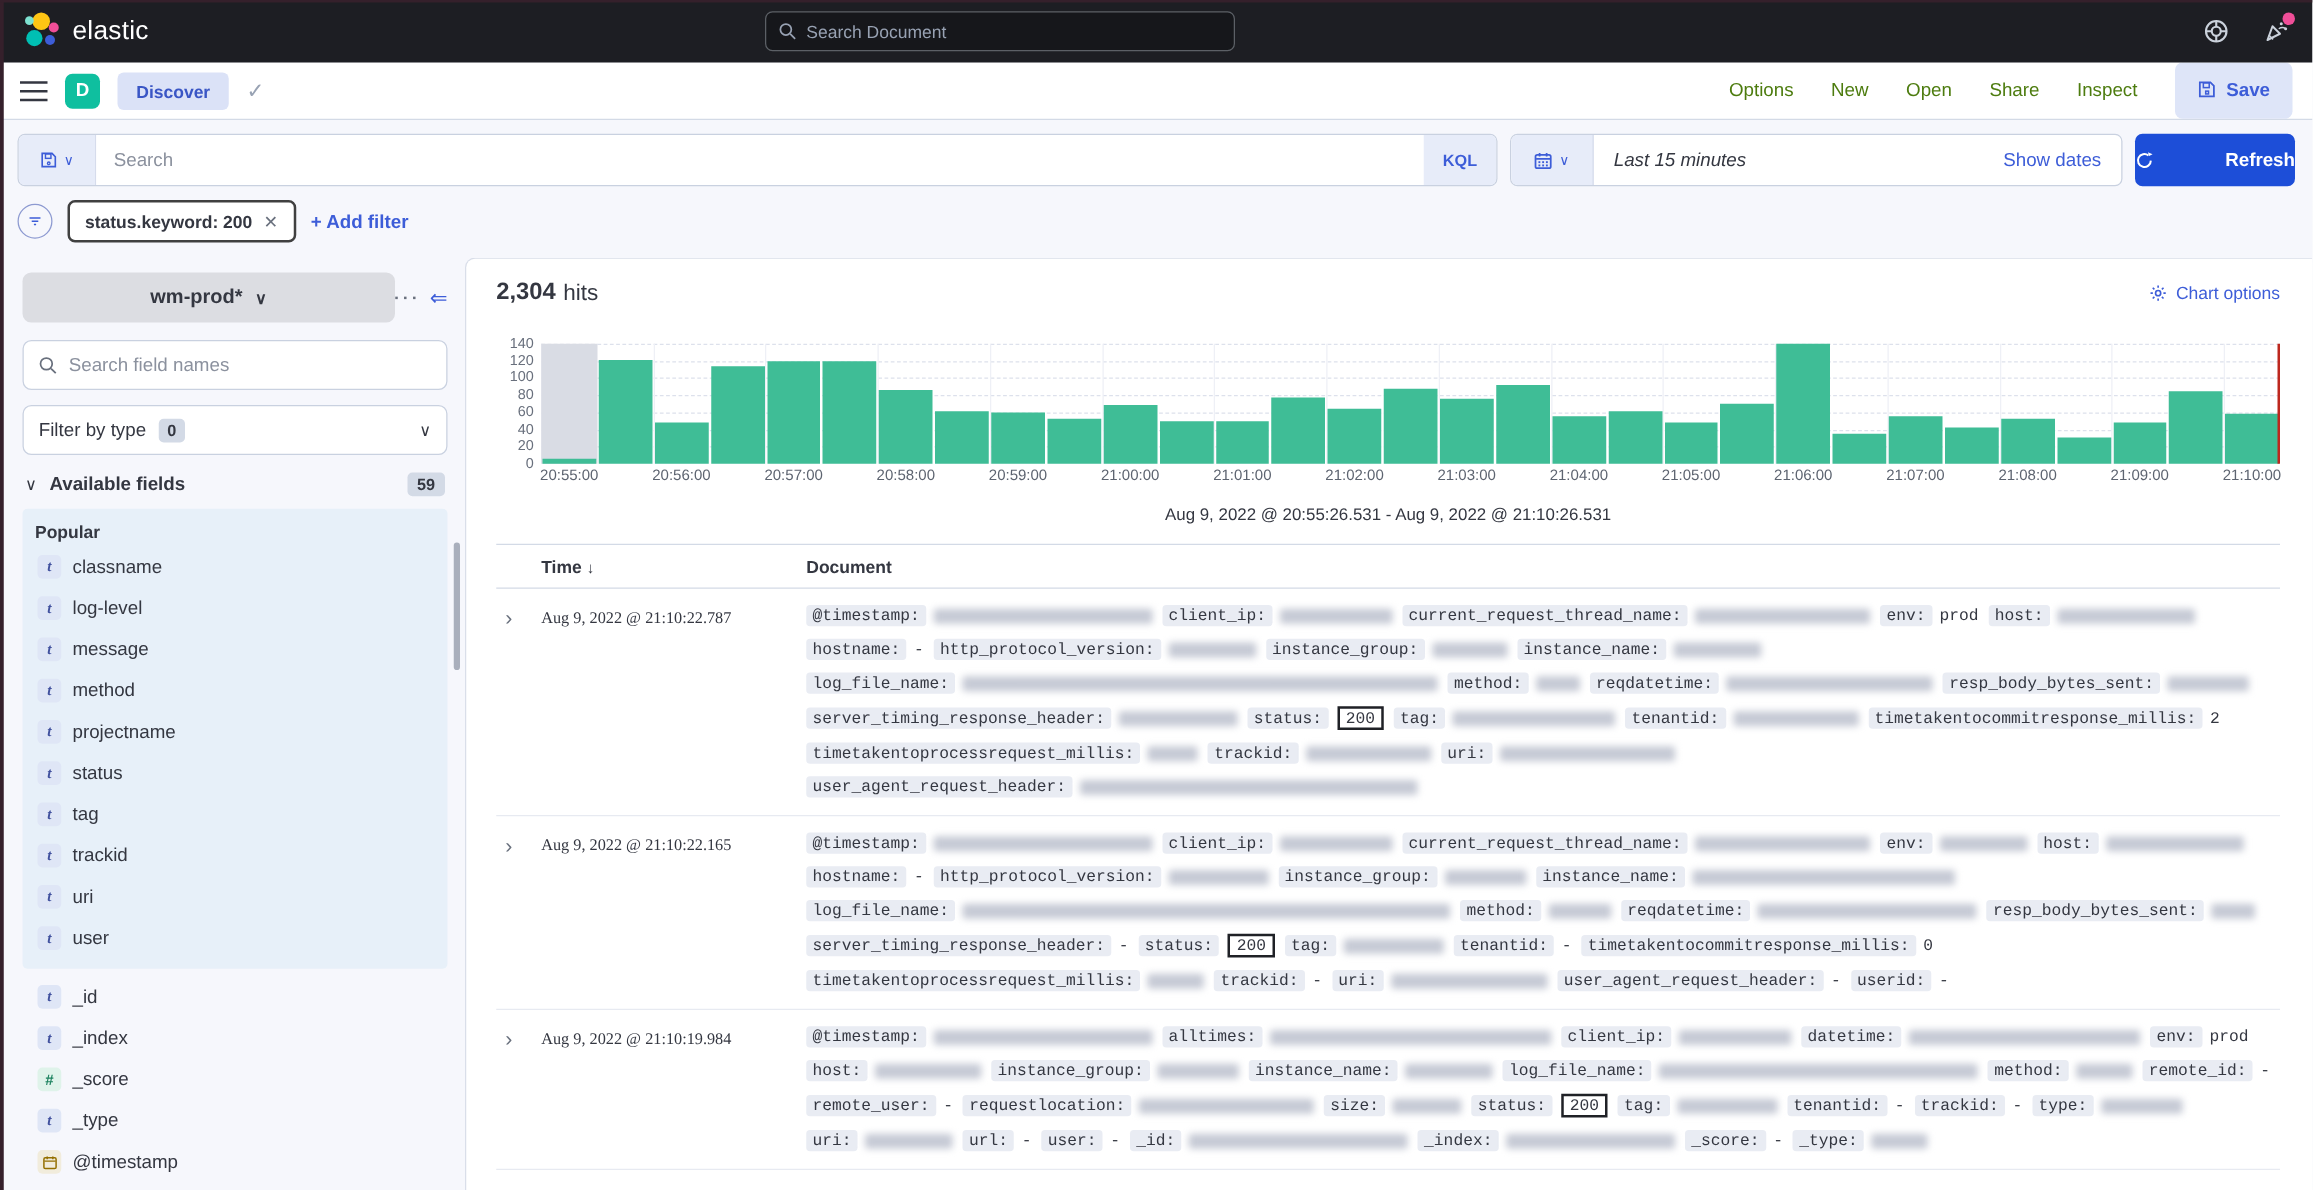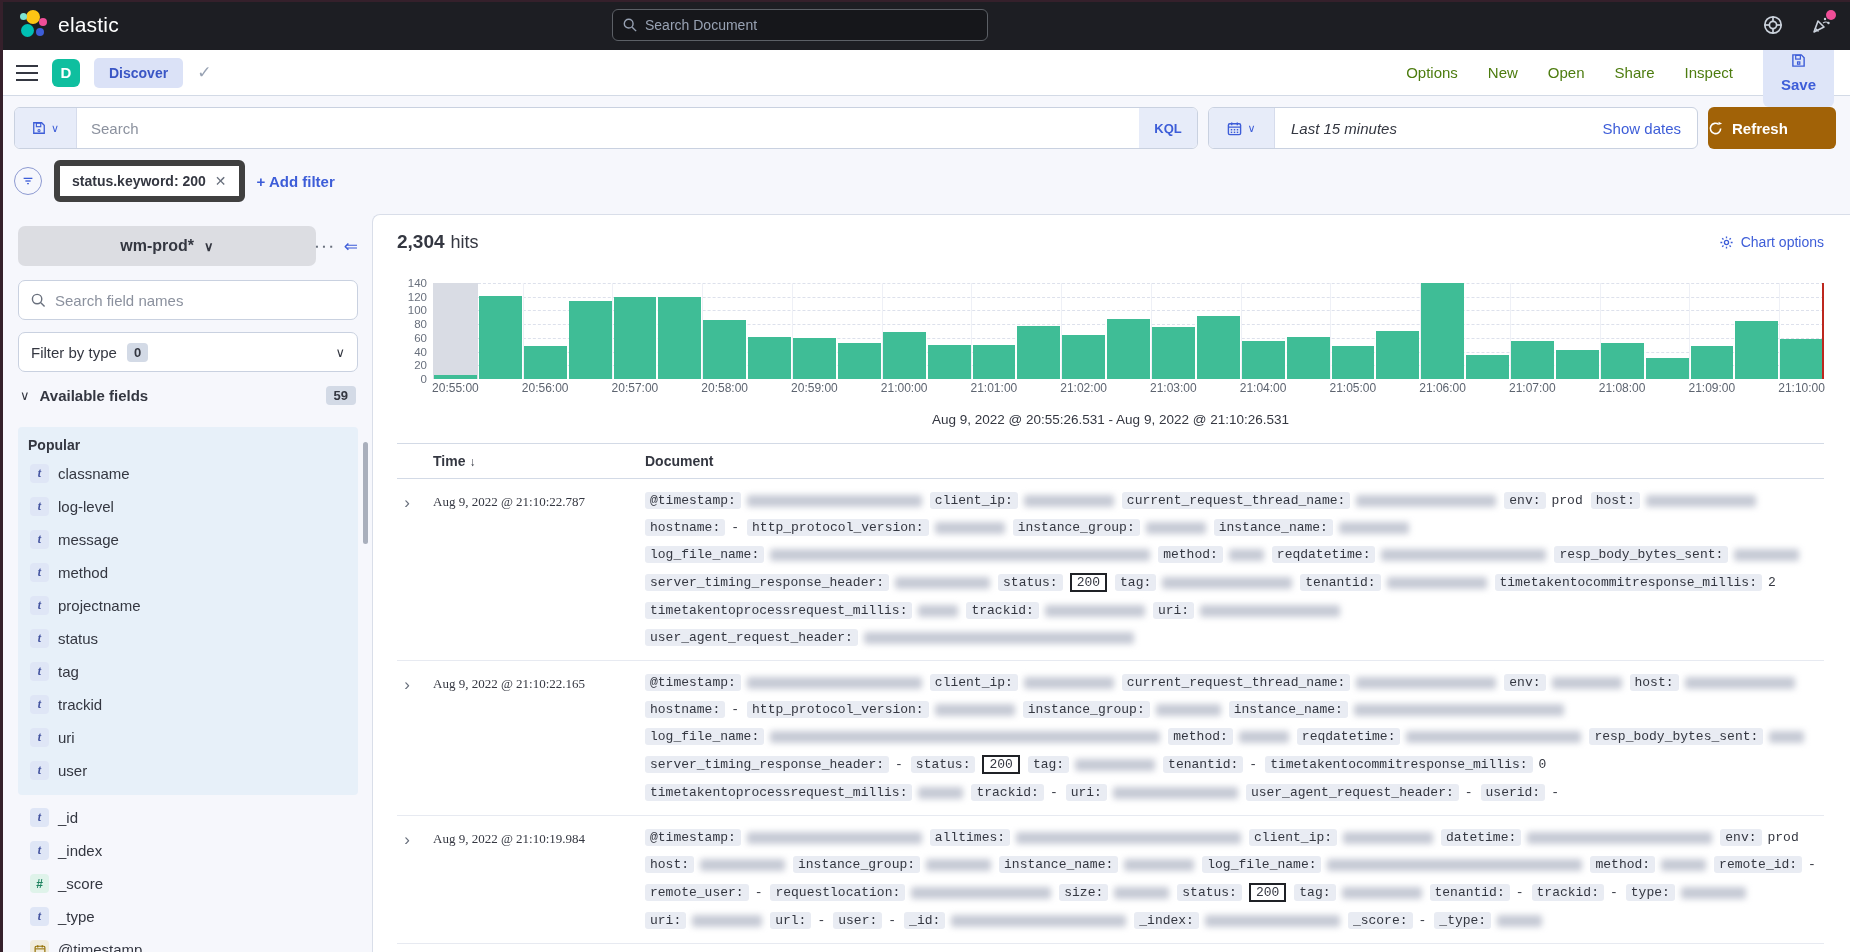--- a/index.html
+++ b/index.html
@@ -23,60 +23,60 @@
 
   
   .appbar { height:46px; background:#fff; border-bottom:1px solid #d3dae6; display:flex; align-items:center; padding:0 16px; gap:14px; }
   .hamburger { width:22px; height:16px; border-top:2px solid #343741; border-bottom:2px solid #343741; position:relative; cursor:pointer; }
   .hamburger::after { content:""; position:absolute; left:0; right:0; top:5px; border-top:2px solid #343741; }
   .appbadge { width:28px; height:28px; border-radius:6px; background:#0fbf9f; color:#fff; font-weight:bold; font-size:15px; display:flex; align-items:center; justify-content:center; }
   .crumb-pill { background:#dbe2f7; color:#3a56c5; font-weight:bold; font-size:14px; padding:7px 15px; border-radius:5px; }
   .check-ic { color:#98a2b3; font-size:17px; }
   .appbar-right { margin-left:auto; display:flex; align-items:center; gap:30px; }
   .applink { color:#4d7c0f; font-size:15px; cursor:pointer; }
-  .save-btn { background:#dee5f8; color:#3d5dd8; font-weight:bold; font-size:15px; border:none; border-radius:6px; padding:14px 18px; display:flex; align-items:center; gap:8px; cursor:pointer;flex-direction:column; }
+  .save-btn { background:#dee5f8; color:#3d5dd8; font-weight:bold; font-size:15px; border:none; border-radius:6px; padding:14px 18px; display:flex; gap:8px; cursor:pointer; }
 
   
   .querybar { display:flex; align-items:center; padding:11px 14px 9px 14px; gap:10px; background:#f6f7fc; }
   .search-group { flex:1; display:flex; height:42px; border:1px solid #c9d1e0; border-radius:6px; background:#fff; overflow:hidden; }
   .search-addon { width:62px; background:#e7ecf9; display:flex; align-items:center; justify-content:center; gap:5px; color:#3d5dd8; border-right:1px solid #d6dcec; cursor:pointer; }
   .search-input { flex:1; border:none; outline:none; font-size:15px; padding:0 14px; color:#343741; font-family:"Liberation Sans",sans-serif; }
   .search-input::placeholder { color:#8b919e; }
   .kql { width:58px; background:#e7ecf9; color:#3d5dd8; font-weight:bold; font-size:13px; display:flex; align-items:center; justify-content:center; cursor:pointer; }
   .date-group { width:490px; height:42px; border:1px solid #c9d1e0; border-radius:6px; background:#fff; display:flex; align-items:center; overflow:hidden; }
   .date-addon { width:66px; height:100%; background:#e7ecf9; display:flex; align-items:center; justify-content:center; gap:5px; color:#3d5dd8; border-right:1px solid #d6dcec; cursor:pointer; }
   .date-text { padding:0 16px; font-size:15px; color:#343741; flex:1;font-style:italic; }
   .show-dates { color:#3d5dd8; font-size:15px; padding-right:16px; cursor:pointer; }
-  .refresh-btn { width:128px; height:42px; background:#a16207; color:#fff; border:none; border-radius:6px; font-size:15px; font-weight:bold; display:flex; align-items:center; justify-content:flex-start; gap:9px; cursor:pointer; }
+  .refresh-btn { width:128px; height:42px; background:#1d4ed8; color:#fff; border:none; border-radius:6px; font-size:15px; font-weight:bold; display:flex; align-items:center; justify-content:space-between; gap:9px; cursor:pointer; }
 
   
   .filterbar { display:flex; align-items:center; gap:12px; padding:2px 14px 12px 14px; background:#f6f7fc; }
   .funnel { width:28px; height:28px; border:1px solid #8d9ad1; border-radius:50%; display:flex; align-items:center; justify-content:center; color:#3d5dd8; cursor:pointer; }
-  .filter-pill { background:#fff; border:6px solid #404040; border-radius:6px; padding:7px 12px; font-size:14px; font-weight:600; color:#343741; display:flex; align-items:center; gap:9px; cursor:pointer; }
+  .filter-pill { background:#fff; border:2px solid #404040; border-radius:6px; padding:7px 12px; font-size:14px; font-weight:600; color:#343741; display:flex; align-items:center; gap:9px; cursor:pointer; }
   .filter-x { color:#69707d; font-weight:normal; font-size:14px; cursor:pointer; }
   .add-filter { color:#3d5dd8; font-size:15px; font-weight:600; cursor:pointer; }
 
   
   .page-body { display:flex; height:832px; }
   .sidebar { width:372px; padding:12px 14px 0 18px; position:relative; }
   .ip-row { display:flex; align-items:center; gap:0; }
   .ip-btn { flex:1; height:40px; background:#dcdde2; border-radius:7px; border:none; font-size:16px; font-weight:bold; color:#343741; display:flex; align-items:center; justify-content:center; gap:10px; cursor:pointer; }
   .ip-icons { display:flex; align-items:center; gap:10px; }
   .dots-ic { color:#69707d; font-size:15px; letter-spacing:1px; cursor:pointer; }
   .collapse-ic { color:#3d5dd8; font-size:17px; cursor:pointer; }
   .fld-search { margin-top:14px; height:40px; border:1px solid #c9d1e0; border-radius:7px; background:#fff; display:flex; align-items:center; gap:9px; padding:0 12px; }
   .fld-search input { border:none; outline:none; flex:1; font-size:15px; color:#343741; font-family:"Liberation Sans",sans-serif; }
   .fld-search input::placeholder { color:#8b919e; }
   .type-filter { margin-top:12px; height:40px; border:1px solid #c9d1e0; border-radius:7px; background:#fff; display:flex; align-items:center; padding:0 12px; gap:10px; font-size:15px; cursor:pointer; }
   .count-badge { background:#d3dae6; border-radius:4px; font-size:13px; font-weight:bold; padding:2px 7px; color:#343741; }
   .avail-row { margin-top:14px; display:flex; align-items:center; gap:10px; padding:0 2px; cursor:pointer; }
   .avail-label { font-weight:bold; font-size:15px; }
   .avail-count { margin-left:auto; background:#d3dae6; border-radius:4px; font-size:13px; font-weight:bold; padding:2px 8px; }
   .chev { color:#343741; font-size:13px; }
-  .popular-block { margin-top:22px; background:#e7f0f9; border-radius:4px; padding:10px 10px 8px 10px; }
+  .popular-block { margin-top:10px; background:#e7f0f9; border-radius:4px; padding:10px 10px 8px 10px; }
   .popular-title { font-weight:bold; font-size:14px; margin-bottom:4px; }
   .frow { display:flex; align-items:center; gap:9px; padding:7px 2px; font-size:15px; cursor:pointer; }
   .fbadge { width:19px; height:19px; border-radius:4px; display:flex; align-items:center; justify-content:center; font-size:12px; flex:0 0 19px; }
   .fbadge.txt { background:#dfe6f6; color:#41519e; font-family:"Liberation Serif",serif; font-style:italic; font-weight:bold; }
   .fbadge.num { background:#dff3ea; color:#1e8360; font-weight:bold; }
   .fbadge.date { background:#f1ecdc; color:#946f00; }
   .plain-fields { padding:6px 10px 0 10px; }
   .side-scroll { position:absolute; right:4px; top:228px; width:5px; height:102px; border-radius:3px; background:#a9afbc; }
 
   

